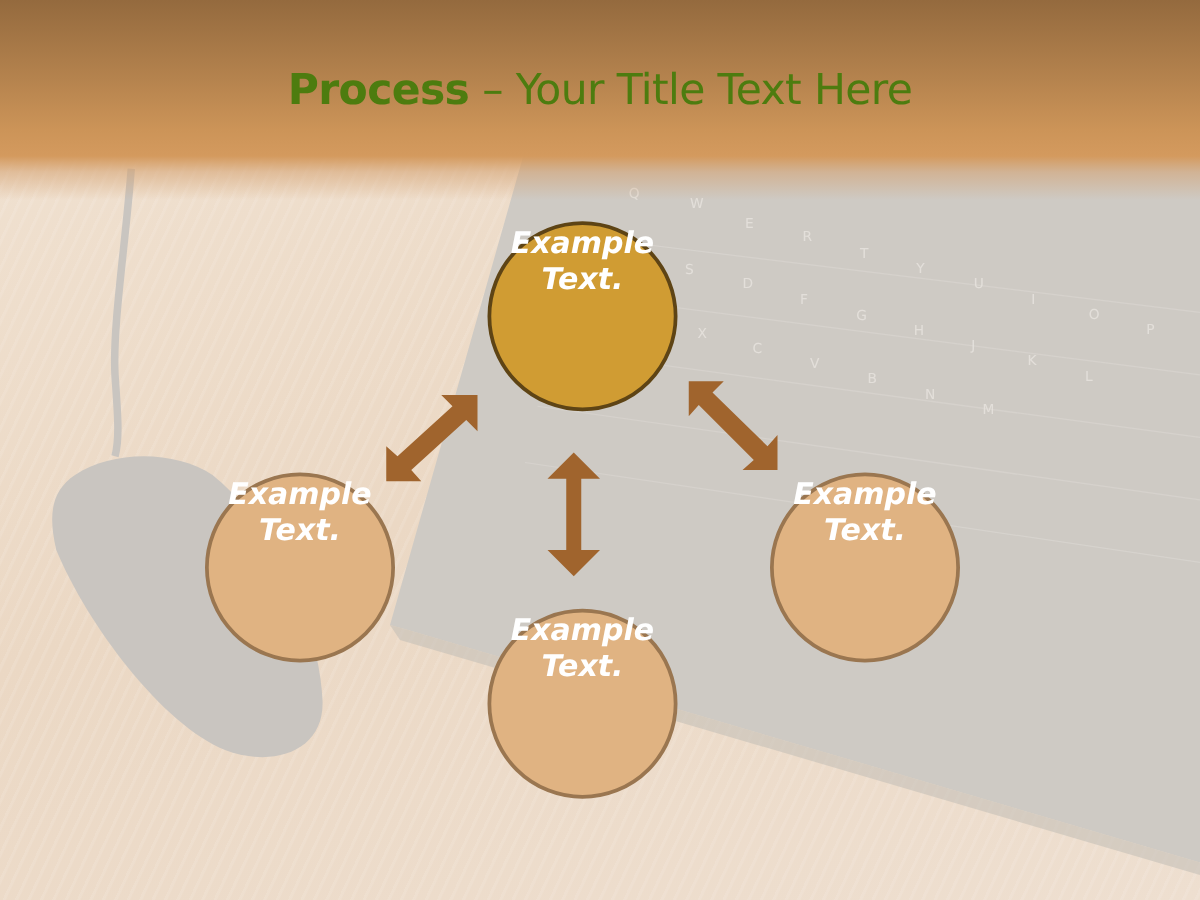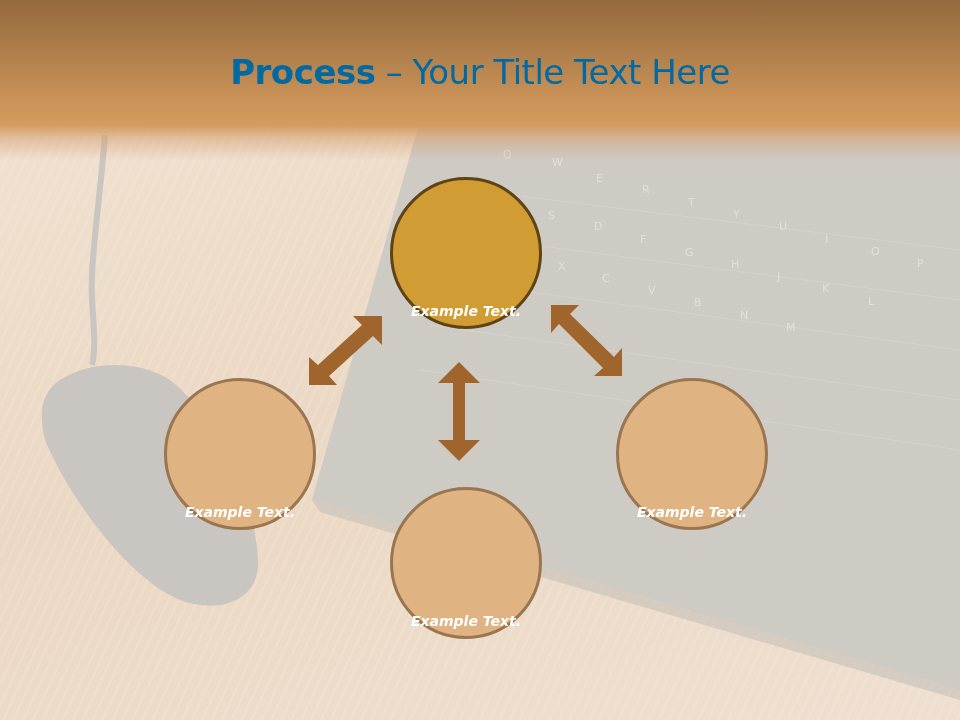--- a/index.html
+++ b/index.html
@@ -20,31 +20,31 @@
     .bg-laptop {
       position: absolute; left: 0; top: 0; width: 960px; height: 720px;
     }
     
     .header {
       position: absolute; left: 0; top: 0; width: 960px; height: 160px;
       background: linear-gradient(180deg, #946A3E 0%, #B1804C 35%, #CC9458 65%, #D49A5E 78%, rgba(212,160,110,0.55) 86%, rgba(230,200,170,0) 100%);
     }
     .title {
       position: absolute; left: 0; top: 52px; width: 960px; text-align: center;
-      color: #0369a1; font-size: 34px; white-space: nowrap;
+      color: #4d7c0f; font-size: 34px; white-space: nowrap;
       font-family: "DejaVu Sans", sans-serif; letter-spacing: -0.5px;
     }
     .title .bold { font-weight: bold; }
     .title .light { font-weight: normal; }
 
     .node {
       position: absolute; width: 152px; height: 152px; border-radius: 50%;
-      box-sizing: border-box; display: flex; align-items: flex-end; justify-content: center;
+      box-sizing: border-box; display: flex; align-items: flex-start; justify-content: center;
       text-align: center; color: #FFFFFF; font-style: italic; font-weight: bold;
-      font-size: 14px; line-height: 29px; font-family: "DejaVu Sans", sans-serif;
+      font-size: 24px; line-height: 29px; font-family: "DejaVu Sans", sans-serif;
     }
     .node.primary { background: #D09C33; border: 3px solid #5E4415; }
     .node.secondary { background: #E0B382; border: 3px solid #9A7650; }
     .node span { display: block; width: 120px; }
     .arrows { position: absolute; left: 0; top: 0; width: 960px; height: 720px; pointer-events: none; }
   </style>
 </head>
 <body>
 
 <div class="slide">

